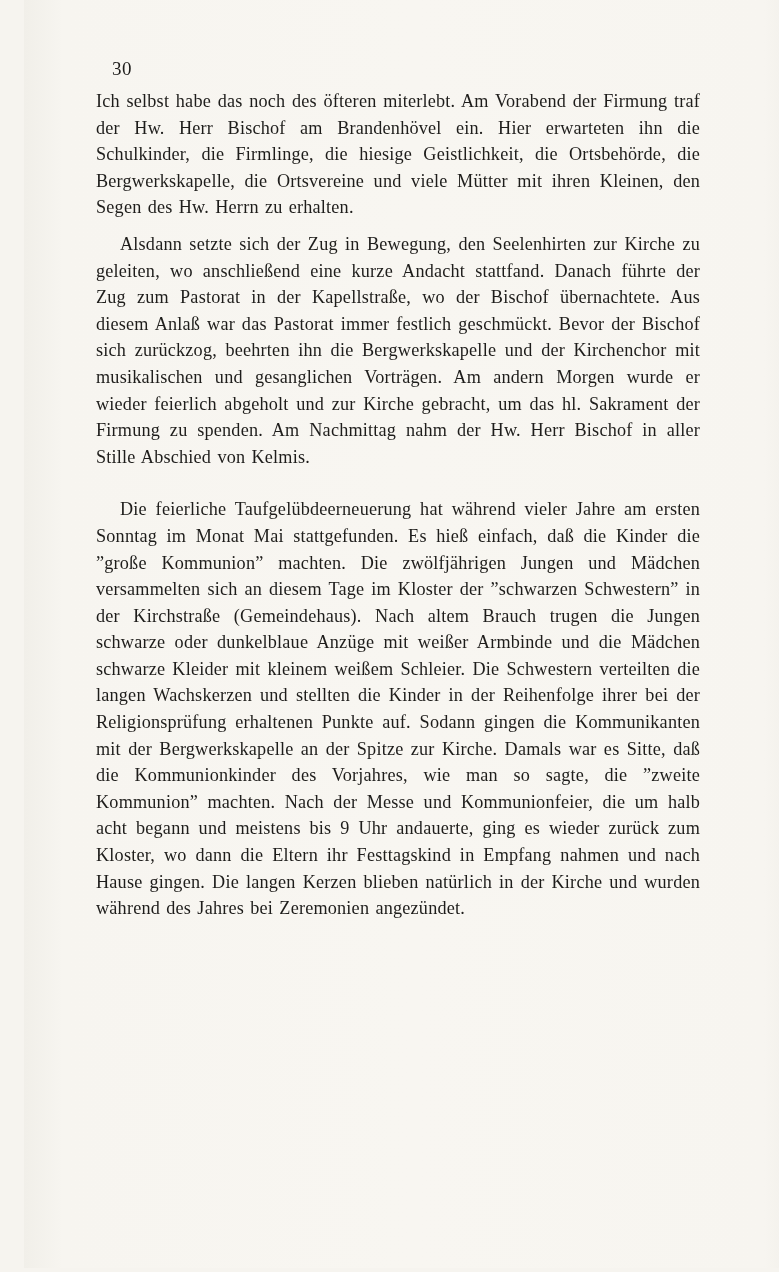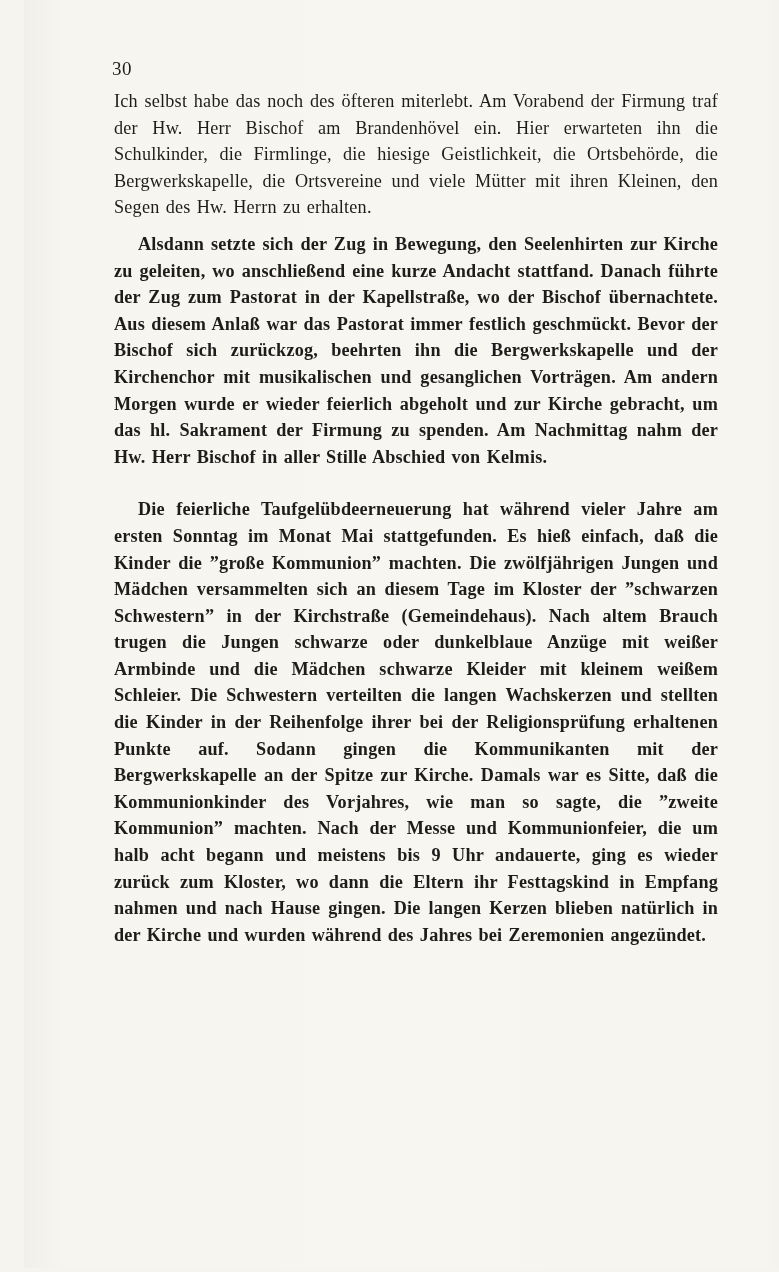--- a/index.html
+++ b/index.html
@@ -24,34 +24,33 @@
   .page-number {
     position: absolute;
     top: 58px;
     left: 88px;
     font-size: 19px;
     letter-spacing: 0.5px;
   }
   .text-block {
     position: absolute;
     top: 88px;
-    left: 90px;
+    left: 72px;
     width: 604px;
     font-size: 18.2px;
     line-height: 26.6px;
     text-align: justify;
     letter-spacing: 0.2px;
     word-spacing: 1.5px;
   }
   .para {
     margin: 0 0 10px 0;
   }
   .para.indent {
     text-indent: 24px;
-    font-weight: bold;
   }
   .para.space-before {
     margin-top: 26px;
   }
 </style>
 </head>
 <body>
 
 <div class="page">
   <div class="page-number">30</div>

